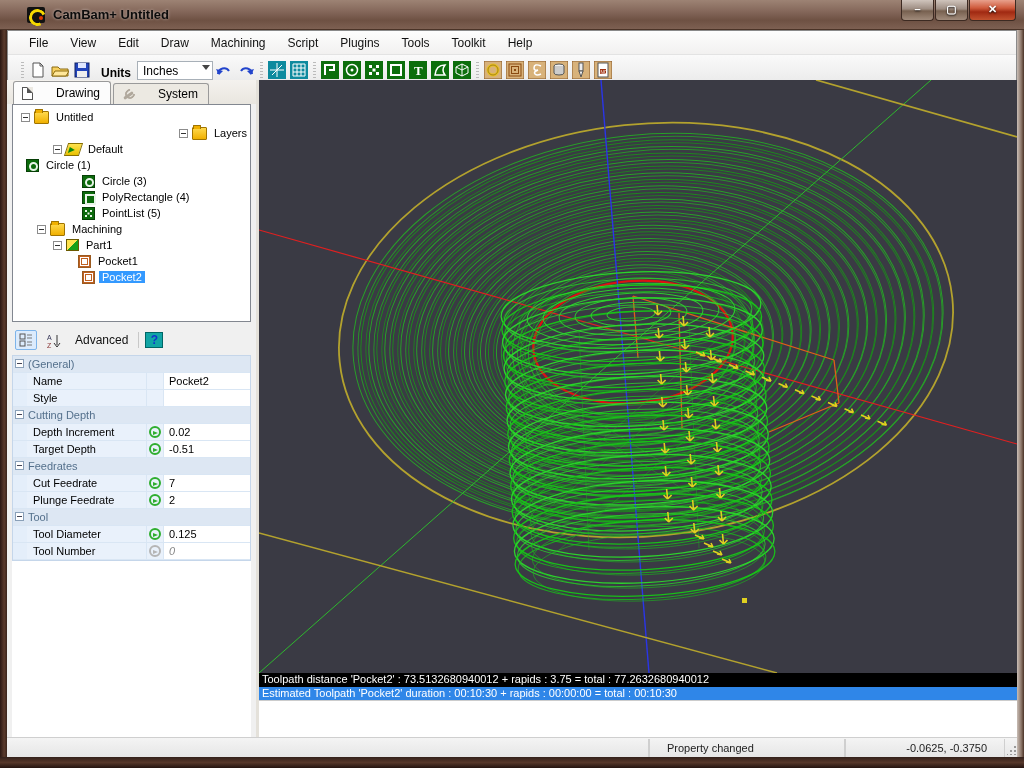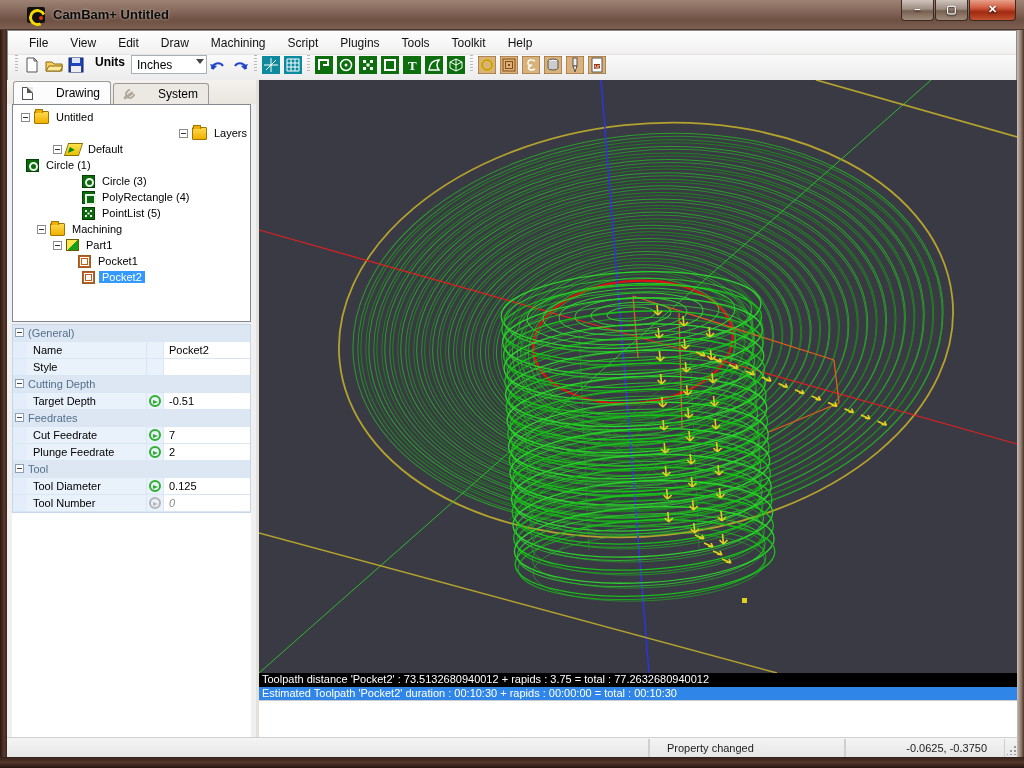--- a/index.html
+++ b/index.html
@@ -36,21 +36,21 @@
   .b-border { position:absolute; left:0; bottom:0; width:1024px; height:11px;
     background:linear-gradient(180deg,#33201a,#56372a 50%,#241410); }
 
   
   .menubar { height:24px; background:linear-gradient(180deg,#fdfdfd,#f2f1f0); display:flex;
     align-items:center; padding-left:10px; border-bottom:1px solid #e3e3e3; }
   .menu-item { padding:3px 11px; font-size:12px; color:#111; }
 
   
   .toolbar { height:26px; background:linear-gradient(180deg,#fafafa,#ececec); display:flex;
-    align-items:flex-start; border-bottom:1px solid #d7d7d7; padding-left:4px; }
+    align-items:flex-end; border-bottom:1px solid #d7d7d7; padding-left:10px; }
   .grip { width:5px; height:18px; margin:0 3px;
     background:repeating-linear-gradient(180deg,#bbb 0 1px,transparent 1px 3px); }
   .grip { width:3px; }
   .tbi { width:20px; height:20px; display:flex; align-items:center; justify-content:center;
     margin:0 1px; }
   .tbi svg { display:block; }
   .units-label { font-weight:bold; font-size:12px; margin:0 6px 0 8px; }
   .units-combo { width:76px; height:19px; background:#fff; border:1px solid #a8b0b8;
     display:flex; align-items:center; font-size:12px; padding-left:5px; position:relative; }
   .units-combo .dd { position:absolute; right:2px; top:3px; width:0; height:0;
@@ -413,20 +413,43 @@
             <div class="ticn i-pocket"></div>
             <span class="tlabel">Pocket1</span>
           </div>
           <div class="trow sel" style="padding-left: 56px;">
             <div class="texp-sp"></div>
             <div class="ticn i-pocket"></div>
             <span class="tlabel">Pocket2</span>
           </div>
         </div>
 
+      <div class="propbar">
+        <div class="pb-btn on">
+          <svg width="14" height="14">
+              <rect x="1" y="1" width="5" height="5" fill="none" stroke="#555"></rect>
+              <rect x="1" y="8" width="5" height="5" fill="none" stroke="#555"></rect>
+              <line x1="8" y1="2" x2="13" y2="2" stroke="#777"></line>
+              <line x1="8" y1="5" x2="13" y2="5" stroke="#777"></line>
+              <line x1="8" y1="9" x2="13" y2="9" stroke="#777"></line>
+              <line x1="8" y1="12" x2="13" y2="12" stroke="#777"></line>
+            </svg>
+        </div>
+        <div class="pb-btn">
+          <svg width="14" height="15">
+              <text x="0" y="7" font-size="7" fill="#335" font-family="Liberation Sans">A</text>
+              <text x="0" y="15" font-size="7" fill="#833" font-family="Liberation Sans">Z</text>
+              <line x1="10" y1="2" x2="10" y2="12" stroke="#333"></line>
+              <path d="M7,10 L10,14 L13,10" fill="none" stroke="#333"></path>
+            </svg>
+        </div>
+        <div class="pb-adv">Advanced</div>
+        <div class="pb-sep"></div>
+        <div class="pb-help">?</div>
+      </div>
 
       <div class="propgrid" id="propgrid">
           <div class="prow cat">
             <div class="cat-exp"></div>
             <span style="padding-top: 2px;">(General)</span>
           </div>
           <div class="prow">
             <div class="marg"></div>
             <div class="plabel">Name</div>
             <div class="picon"></div>
@@ -434,20 +457,28 @@
           </div>
           <div class="prow">
             <div class="marg"></div>
             <div class="plabel">Style</div>
             <div class="picon"></div>
             <div class="pval"></div>
           </div>
           <div class="prow cat">
             <div class="cat-exp"></div>
             <span style="padding-top: 2px;">Cutting Depth</span>
+          </div>
+          <div class="prow">
+            <div class="marg"></div>
+            <div class="plabel">Depth Increment</div>
+            <div class="picon">
+              <div class="ga"></div>
+            </div>
+            <div class="pval">0.02</div>
           </div>
           <div class="prow">
             <div class="marg"></div>
             <div class="plabel">Target Depth</div>
             <div class="picon">
               <div class="ga"></div>
             </div>
             <div class="pval">-0.51</div>
           </div>
           <div class="prow cat">

